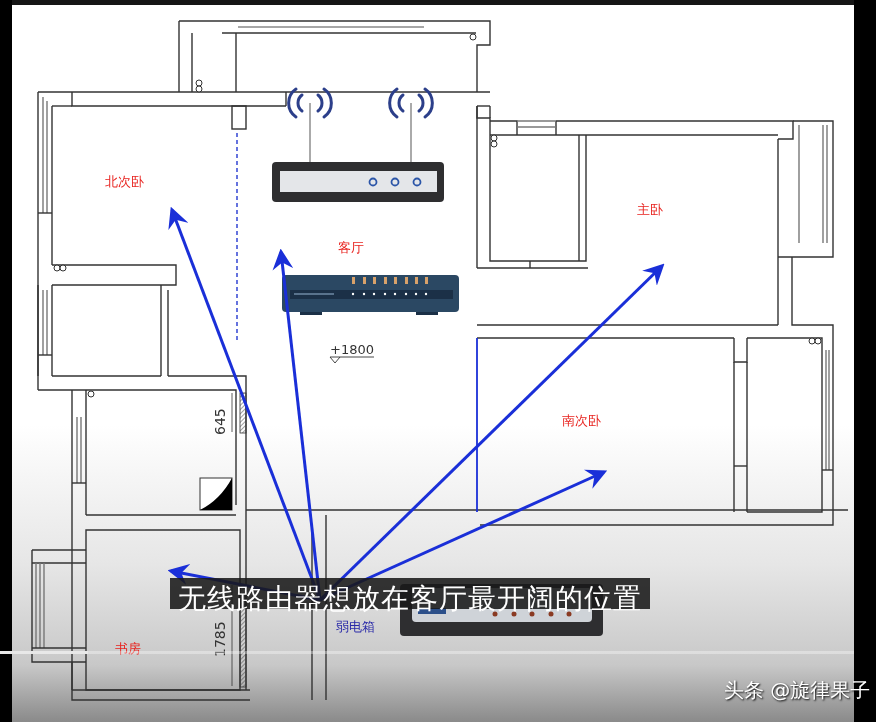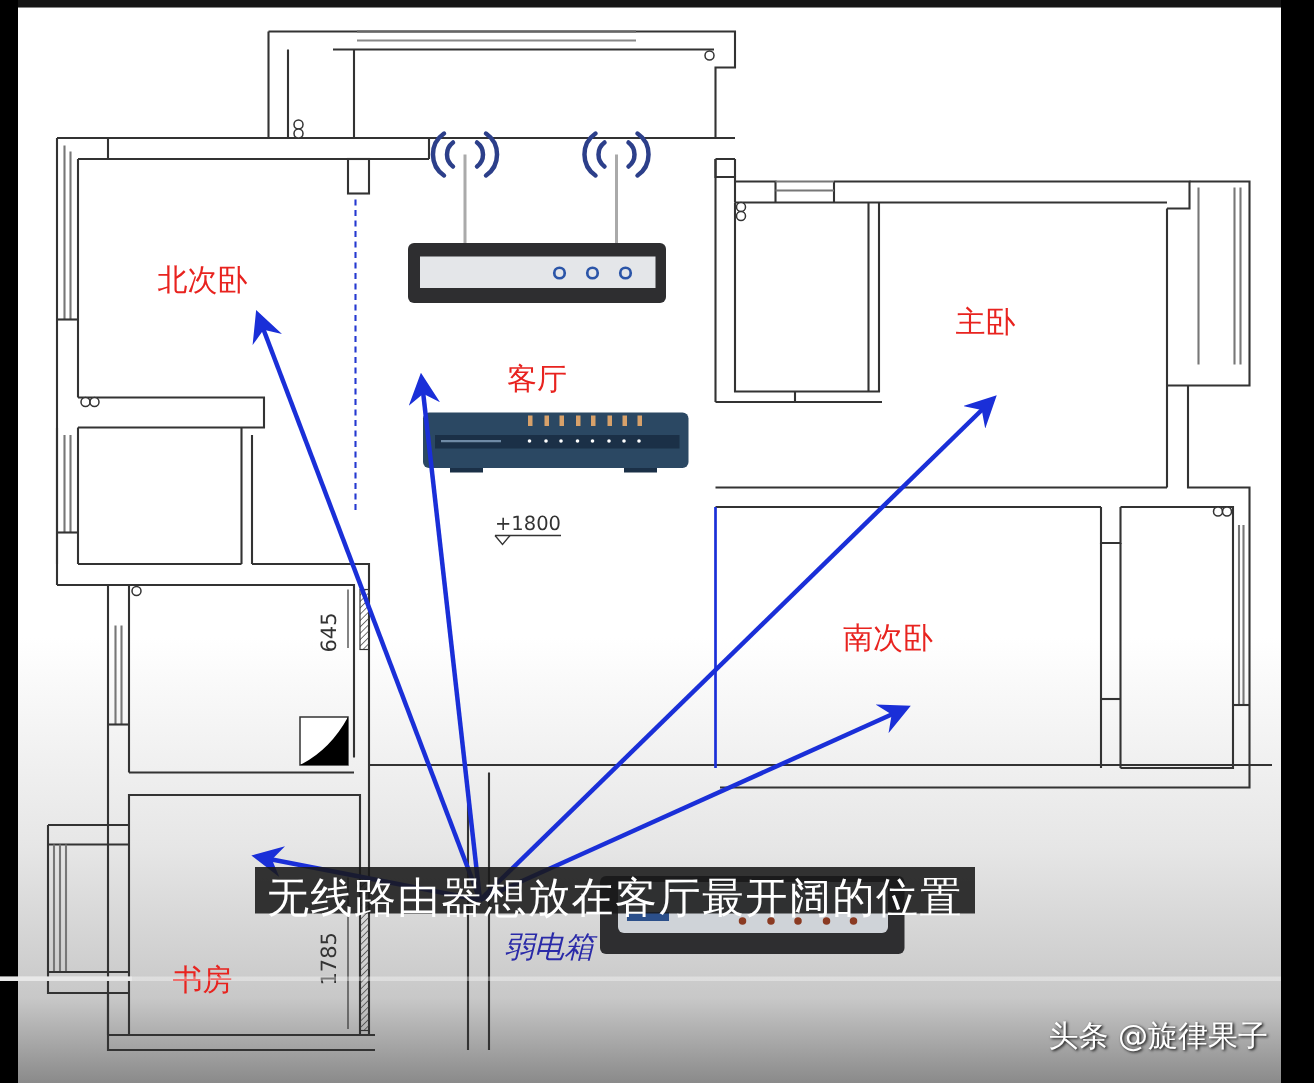--- a/index.html
+++ b/index.html
@@ -5,29 +5,29 @@
   html, body { margin: 0; padding: 0; }
   body { width: 876px; height: 722px; background: #000; overflow: hidden; position: relative;
          font-family: "DejaVu Sans", "Liberation Sans", sans-serif; }
   #frame { position: absolute; left: 0; top: 0; width: 876px; height: 722px; }
   #topbar { position: absolute; left: 0; top: 0; width: 876px; height: 5px; background: #151515; }
   #leftbar { position: absolute; left: 0; top: 0; width: 12px; height: 722px; background: #000; }
   #rightbar { position: absolute; left: 854px; top: 0; width: 22px; height: 722px; background: #000; }
   #stage { position: absolute; left: 12px; top: 5px; width: 842px; height: 717px; overflow: hidden;
            background: linear-gradient(to bottom, #ffffff 0px, #ffffff 420px, #e6e6e6 560px, #c8c8c8 660px, #8a8a8a 717px); }
   svg.plan { position: absolute; left: -12px; top: -5px; }
-  .room-label { position: absolute; font-size: 20px; color: #e8231f; white-space: nowrap; }
+  .room-label { position: absolute; font-size: 13px; color: #e8231f; white-space: nowrap; }
   .room-label.blue { color: #2a2aa8; }
   .dim { position: absolute; font-family: "DejaVu Sans", sans-serif; font-size: 14px; color: #333; }
   #subtitle { position: absolute; left: 170px; top: 578px; height: 31px; padding: 0 8px;
               background: rgba(25,25,25,0.88); color: #fff; font-size: 28px; line-height: 42px;
               white-space: nowrap; letter-spacing: 1px; }
   #progress { position: absolute; left: 0; top: 651px; width: 854px; height: 3px; background: rgba(255,255,255,0.35); }
   #progress-played { position: absolute; left: 0; top: 0; width: 88px; height: 3px; background: #e8e8e8; }
-  #watermark { position: absolute; left: 699px; top: 677px; color: #fff; font-size: 20px;
+  #watermark { position: absolute; left: 724px; top: 677px; color: #fff; font-size: 20px;
                text-shadow: 1px 1px 2px #000; white-space: nowrap; }
 </style>
 </head>
 <body>
 
 <div id="frame">
   <div id="topbar"></div>
   <div id="leftbar"></div>
   <div id="rightbar"></div>
 
@@ -230,21 +230,21 @@
         <line x1="320" y1="600" x2="604" y2="472"></line>
         <line x1="320" y1="600" x2="171" y2="571"></line>
       </g>
     </svg>
 
     <div class="room-label" style="left:93px;top:168px;">北次卧</div>
     <div class="room-label" style="left:326px;top:234px;">客厅</div>
     <div class="room-label" style="left:625px;top:196px;">主卧</div>
     <div class="room-label" style="left:550px;top:407px;text-align:right;">南次卧</div>
     <div class="room-label" style="left:103px;top:591px;margin-top:44px;">书房</div>
-    <div class="room-label blue" style="left:324px;top:613px;font-style:italic;">弱电箱</div>
+    <div class="room-label blue" style="left:324px;top:613px;">弱电箱</div>
 
     <div class="dim" style="left:318px;top:337px;font-size:13px;">+1800</div>
     <div class="dim" style="left:200px;top:400px;transform:rotate(-90deg);transform-origin:left top;top:430px;">645</div>
     <div class="dim" style="left:200px;top:652px;transform:rotate(-90deg);transform-origin:left top;">1785</div>
   </div>
 
   <div id="subtitle">无线路由器想放在客厅最开阔的位置</div>
 
   <div id="progress">
     <div id="progress-played" style="width: 88px;"></div>

